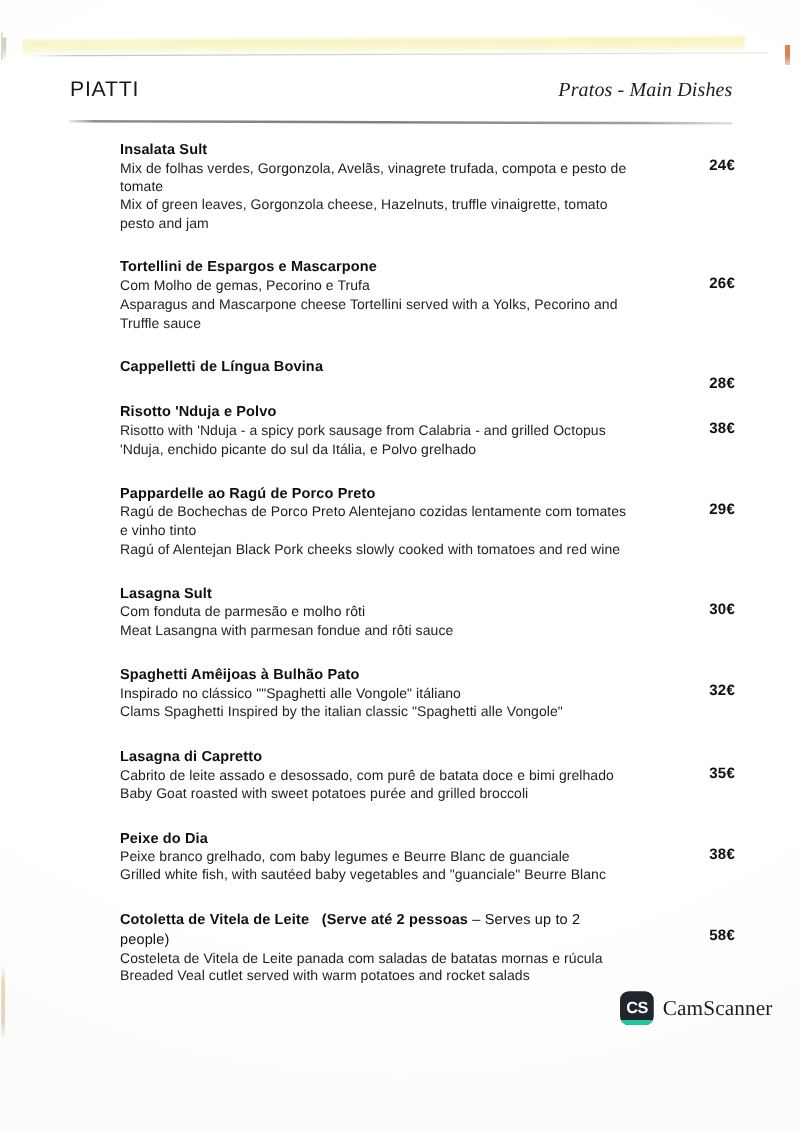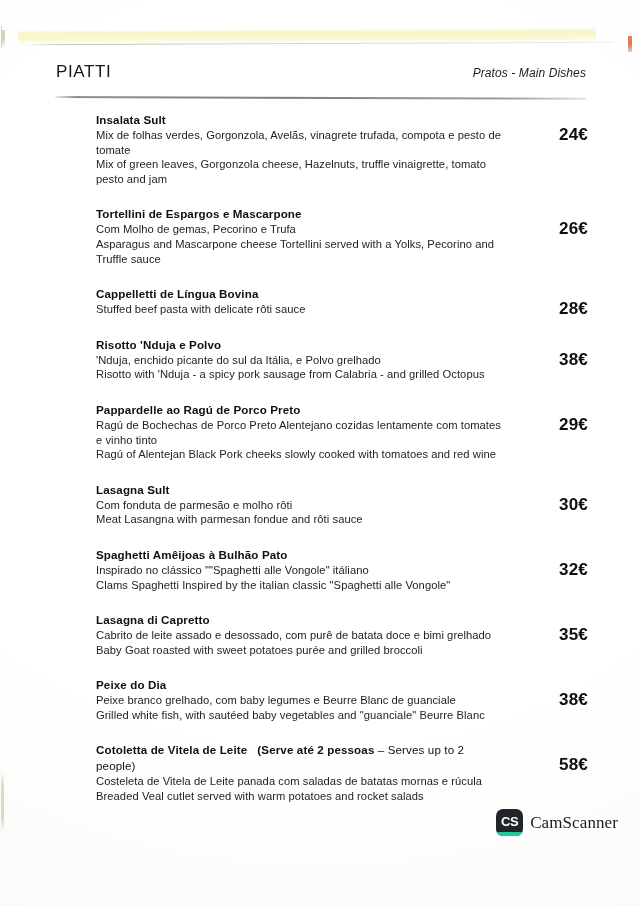--- a/index.html
+++ b/index.html
@@ -118,25 +118,26 @@
     align-items: baseline;
     justify-content: space-between;
   }
   .section-title {
     font-size: 17px;
     font-weight: 400;
     letter-spacing: 0.6px;
     color: #171717;
   }
   .section-subtitle {
-    font-size: 12px;
+    font-size: 16px;
     font-style: italic;
     font-weight: 400;
     letter-spacing: 0.1px;
     color: #1d1d1d;
+    font-family: Liberation Serif, serif;
   }
   .header-rule {
     position: absolute;
     left: 55px;
     top: 96px;
     width: 531px;
     height: 2px;
     background: linear-gradient(90deg,
         rgba(120,120,120,0.15) 0%,
         rgba(110,110,110,0.78) 4%,
@@ -187,32 +188,32 @@
     margin: 0;
     padding-right: 78px;
   }
   .item-desc.pt { color: #1c1c1c; }
   .item-desc.en { color: #242424; }
 
   .item-price {
     position: absolute;
     right: 52px;
     top: 13px;
-    font-size: 17px;
+    font-size: 12px;
     font-weight: 700;
     letter-spacing: 0.2px;
     color: #0f0f0f;
     white-space: nowrap;
   }
 
   
   .camscanner {
     position: absolute;
     right: 22px;
-    bottom: 22px;
+    bottom: 38px;
     display: flex;
     align-items: center;
     gap: 7px;
   }
   .cs-badge {
     position: relative;
     width: 27px;
     height: 27px;
     border-radius: 7px;
     background: #22242b;
@@ -274,27 +275,26 @@
         <div class="item-price">24€</div>
       </div>
       <div class="menu-item">
         <div class="item-title"><span>Tortellini de Espargos e Mascarpone</span></div>
         <div class="item-desc pt">Com Molho de gemas, Pecorino e Trufa</div>
         <div class="item-desc en">Asparagus and Mascarpone cheese Tortellini served with a Yolks, Pecorino and Truffle sauce</div>
         <div class="item-price">26€</div>
       </div>
       <div class="menu-item">
         <div class="item-title"><span>Cappelletti de Língua Bovina</span></div>
-        <div class="item-desc en">Stuffed beef pasta with delicate rôti sauce</div>
         <div class="item-price">28€</div>
       </div>
       <div class="menu-item">
         <div class="item-title"><span>Risotto 'Nduja e Polvo</span></div>
+        <div class="item-desc en">Risotto with 'Nduja - a spicy pork sausage from Calabria -  and grilled Octopus</div>
         <div class="item-desc pt">'Nduja, enchido picante do sul da Itália, e Polvo grelhado</div>
-        <div class="item-desc en">Risotto with 'Nduja - a spicy pork sausage from Calabria -  and grilled Octopus</div>
         <div class="item-price">38€</div>
       </div>
       <div class="menu-item">
         <div class="item-title"><span>Pappardelle ao Ragú de Porco Preto</span></div>
         <div class="item-desc pt">Ragú de Bochechas de Porco Preto Alentejano cozidas lentamente com tomates e vinho tinto</div>
         <div class="item-desc en">Ragú of Alentejan Black Pork cheeks slowly cooked with tomatoes and red wine</div>
         <div class="item-price">29€</div>
       </div>
       <div class="menu-item">
         <div class="item-title"><span>Lasagna Sult</span></div>

